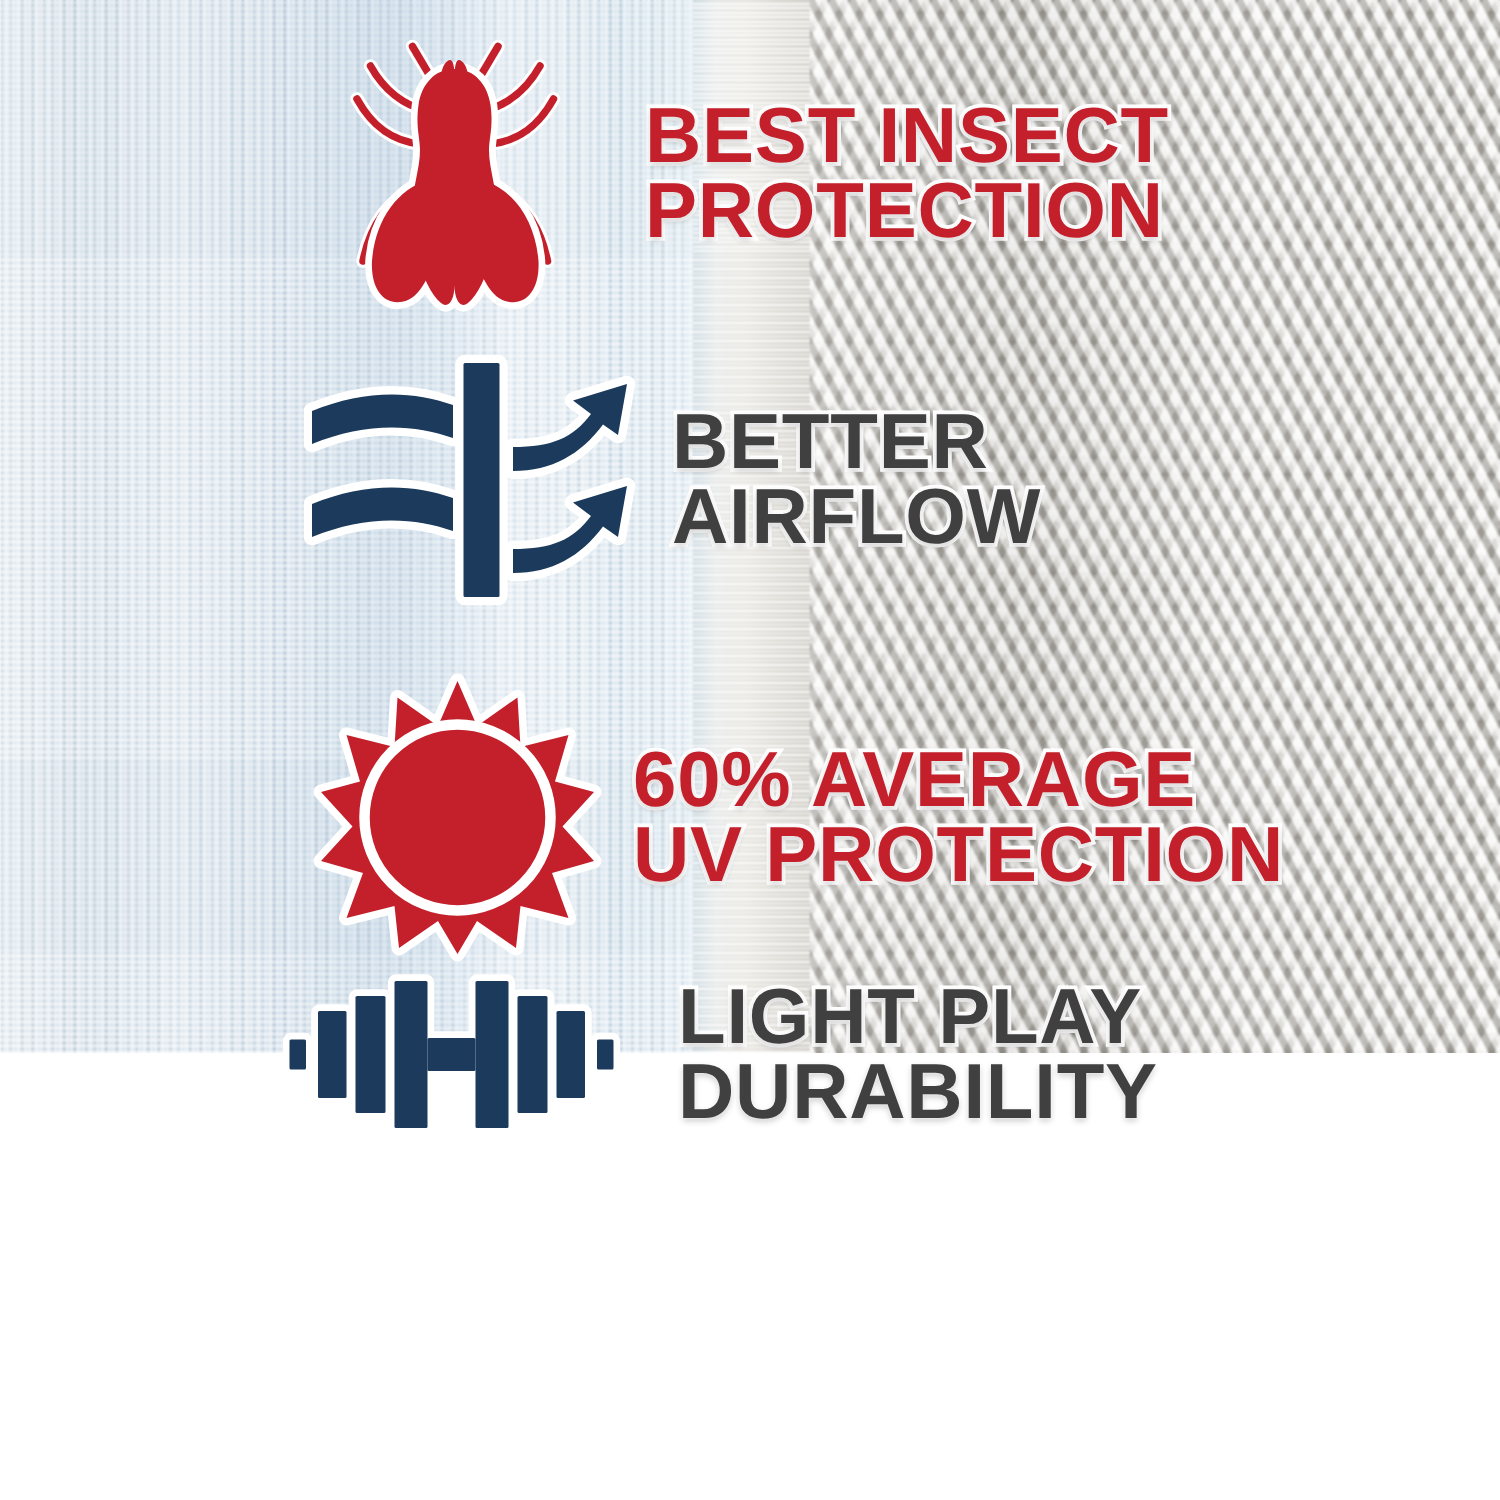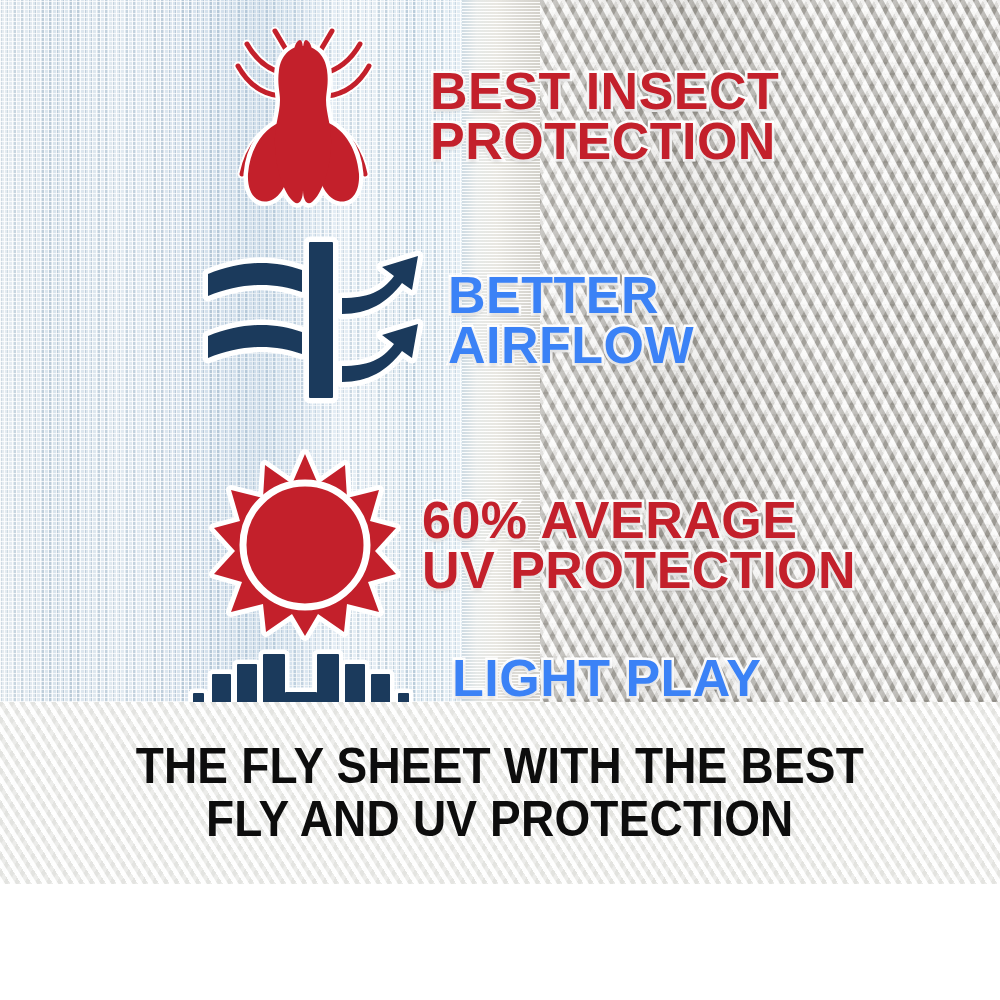--- a/index.html
+++ b/index.html
@@ -131,21 +131,21 @@
   }
   .t-red {
     color: #c3202b;
     -webkit-text-stroke: 5px #ffffff;
     paint-order: stroke fill;
     text-shadow:
       0 0 2px rgba(255,255,255,.9),
       0 2px 4px rgba(0,0,0,.20);
   }
   .t-navy {
-    color: #3b82f6;
+    color: #404040;
     -webkit-text-stroke: 5px #ffffff;
     paint-order: stroke fill;
     text-shadow:
       0 0 2px rgba(255,255,255,.9),
       0 2px 4px rgba(0,0,0,.20);
   }
 
   
   #row-insect     { left: 228px; top: 22px;  }
   #row-airflow    { left: 196px; top: 240px; }
@@ -342,18 +342,14 @@
           <use href="#db-shapes" fill="#ffffff" stroke="#ffffff" stroke-width="9" stroke-linejoin="round"></use>
           <use href="#db-shapes" fill="#1b3a5c"></use>
         </svg>
       </div>
       <div class="f-text t-navy">LIGHT PLAY
 DURABILITY</div>
     </div>
 
   </div>
 
-  <div class="banner">
-    <div class="banner-text">THE FLY SHEET WITH THE BEST
-FLY AND UV PROTECTION</div>
-  </div>
 
 </div>
 
 </body></html>

